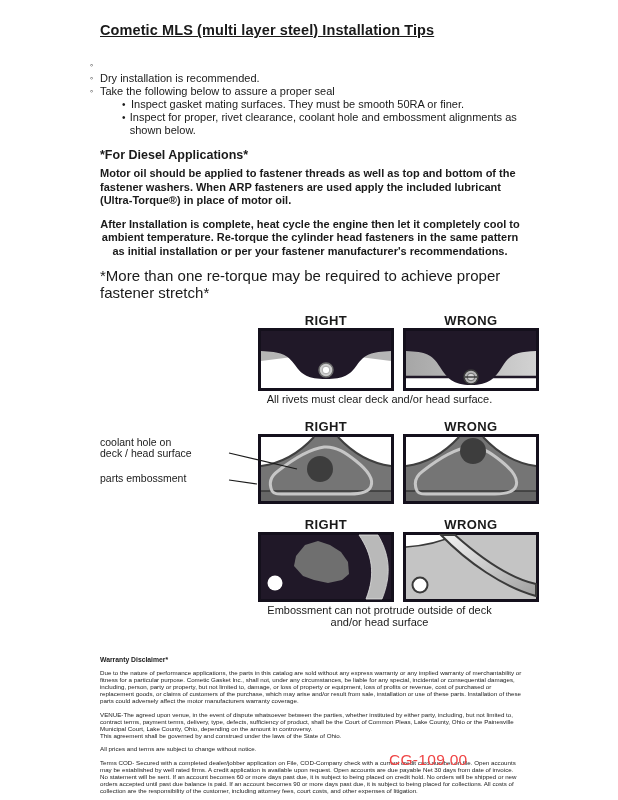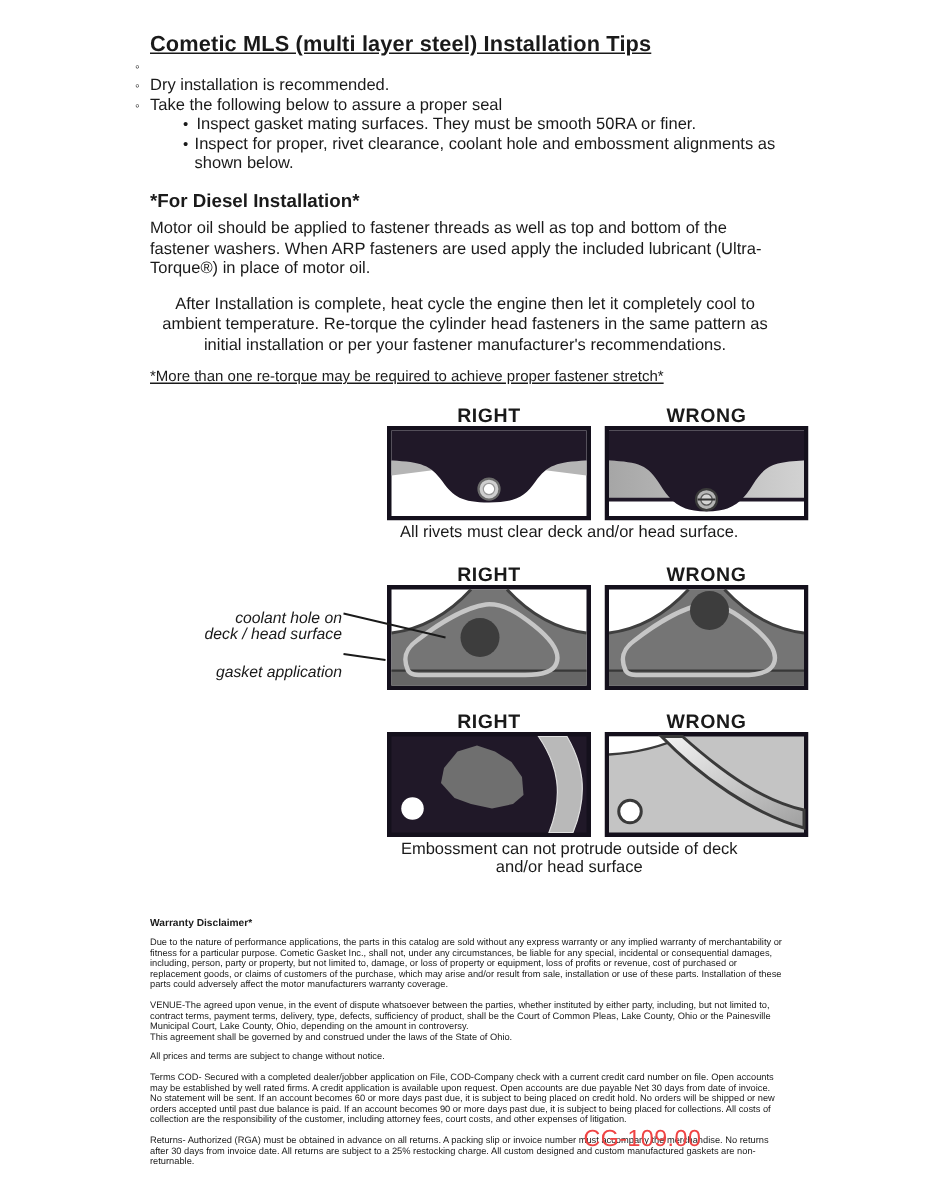--- a/index.html
+++ b/index.html
@@ -3,39 +3,39 @@
 <meta charset="utf-8">
 <style>
   html,body{margin:0;padding:0;background:#ffffff;}
   .page{
     position:relative;width:618px;height:800px;background:#ffffff;
     font-family:"Liberation Sans", sans-serif;color:#1a1a1a;overflow:hidden;
   }
   .content{padding:22px 96px 0 100px;}
   .doc-title{
     font-size:14.5px;font-weight:bold;text-decoration:underline;
-    letter-spacing:.1px;margin:0 0 0 0;
+    letter-spacing:.1px;margin:0 0 21px 0;
   }
   .tips-list{font-size:11px;line-height:13px;}
   .tip-row{display:flex;}
   .b-hollow{width:10px;margin-left:-10px;font-size:9px;line-height:13px;text-align:left;}
   .sub-list{margin-left:22px;}
   .b-solid{width:9px;font-size:10px;line-height:13px;}
   .diesel-heading{font-size:12.5px;font-weight:bold;margin-top:11px;}
-  .para{font-size:11px;line-height:13.5px;margin-top:5px;width:420px;}
+  .para{font-size:11px;line-height:13.5px;margin-top:5px;width:420px;font-weight:bold;}
   .para + .para{margin-top:10px;text-align:center;}
-  .note{font-size:10px;margin-top:9px;text-decoration:underline;}
+  .note{font-size:15px;margin-top:9px;}
   .diagram-section{margin-top:12px;}
   .diag-row{display:flex;gap:9px;margin-left:135px;width:281px;padding-left:23px;}
   .diag-col{display:flex;flex-direction:column;align-items:center;}
   .diag-label{font-size:13px;font-weight:bold;line-height:15px;letter-spacing:.4px;}
   .diag-caption{font-size:11px;line-height:12.5px;margin:2px 0 0 137px;white-space:pre-line;text-align:center;}
   .row-wrap{position:relative;margin-top:13px;}
   .row-wrap.first{margin-top:0;}
-  .side-labels{position:absolute;left:0;top:32px;width:128px;text-align:right;font-style:italic;}
+  .side-labels{position:absolute;left:0;top:18px;width:128px;}
   .side-label{font-size:10.5px;line-height:11.5px;white-space:pre-line;}
   .side-label + .side-label{margin-top:13px;}
   .leader-overlay{position:absolute;left:0;top:0;pointer-events:none;}
   .legal{margin-top:27px;width:422px;}
   .legal-heading{font-size:6.8px;font-weight:bold;margin-bottom:6px;}
   .fine{font-size:6.2px;line-height:7.2px;margin-top:6px;white-space:pre-line;}
   .page-number{
     position:absolute;left:389px;top:751px;font-size:15.5px;color:#ef4444;letter-spacing:.3px;
   }
   svg{display:block;}
@@ -65,21 +65,21 @@
           <span class="b-solid">•</span>
           <span>Inspect gasket mating surfaces.  They must be smooth 50RA or finer.</span>
         </div>
         <div class="tip-row">
           <span class="b-solid">•</span>
           <span>Inspect for proper, rivet clearance, coolant hole and embossment alignments as shown below.</span>
         </div>
       </div>
     </div>
 
-    <div class="diesel-heading">*For Diesel Installation*</div>
+    <div class="diesel-heading">*For Diesel Applications*</div>
     <div class="para">Motor oil should be applied to fastener threads as well as top and bottom of the fastener washers. When ARP fasteners are used apply the included lubricant (Ultra-Torque®) in place of motor oil.</div>
     <div class="para">After Installation is complete, heat cycle the engine then let it completely cool to ambient temperature. Re-torque the cylinder head fasteners in the same pattern as initial installation or per your fastener manufacturer's recommendations.</div>
     <div class="note">*More than one re-torque may be required to achieve proper fastener stretch*</div>
 
     <div class="diagram-section">
 
       <div class="row-wrap first">
         <div class="diag-row">
           <div class="diag-col">
             <div class="diag-label">RIGHT</div>
@@ -136,21 +136,21 @@
               <rect x="3" y="57" width="130" height="10" fill="#666666"></rect>
               <line x1="3" y1="57" x2="133" y2="57" stroke="#383838" stroke-width="1.5"></line>
               <path d="M14,57 C10,48 13,42 20,37 C34,26 52,15 66,13 C78,12 88,19 98,27 C108,35 116,44 113,52 C111,58 103,60 92,60 L26,60 C19,60 16,60 14,57 Z" fill="none" stroke="#c6c6c6" stroke-width="3"></path>
               <circle cx="70" cy="17" r="13" fill="#3d3d3d"></circle>
             </svg>
           </div>
         </div>
         <div class="side-labels">
           <div class="side-label">coolant hole on
 deck / head surface</div>
-          <div class="side-label">gasket application</div>
+          <div class="side-label">parts embossment</div>
         </div>
         <svg class="leader-overlay" width="250" height="90" viewBox="0 0 250 90">
           <line x1="129" y1="34" x2="197" y2="50" stroke="#1a1a1a" stroke-width="1.2"></line>
           <line x1="129" y1="61" x2="157" y2="65" stroke="#1a1a1a" stroke-width="1.2"></line>
         </svg>
       </div>
 
       <div class="row-wrap">
         <div class="diag-row">
           <div class="diag-col">

